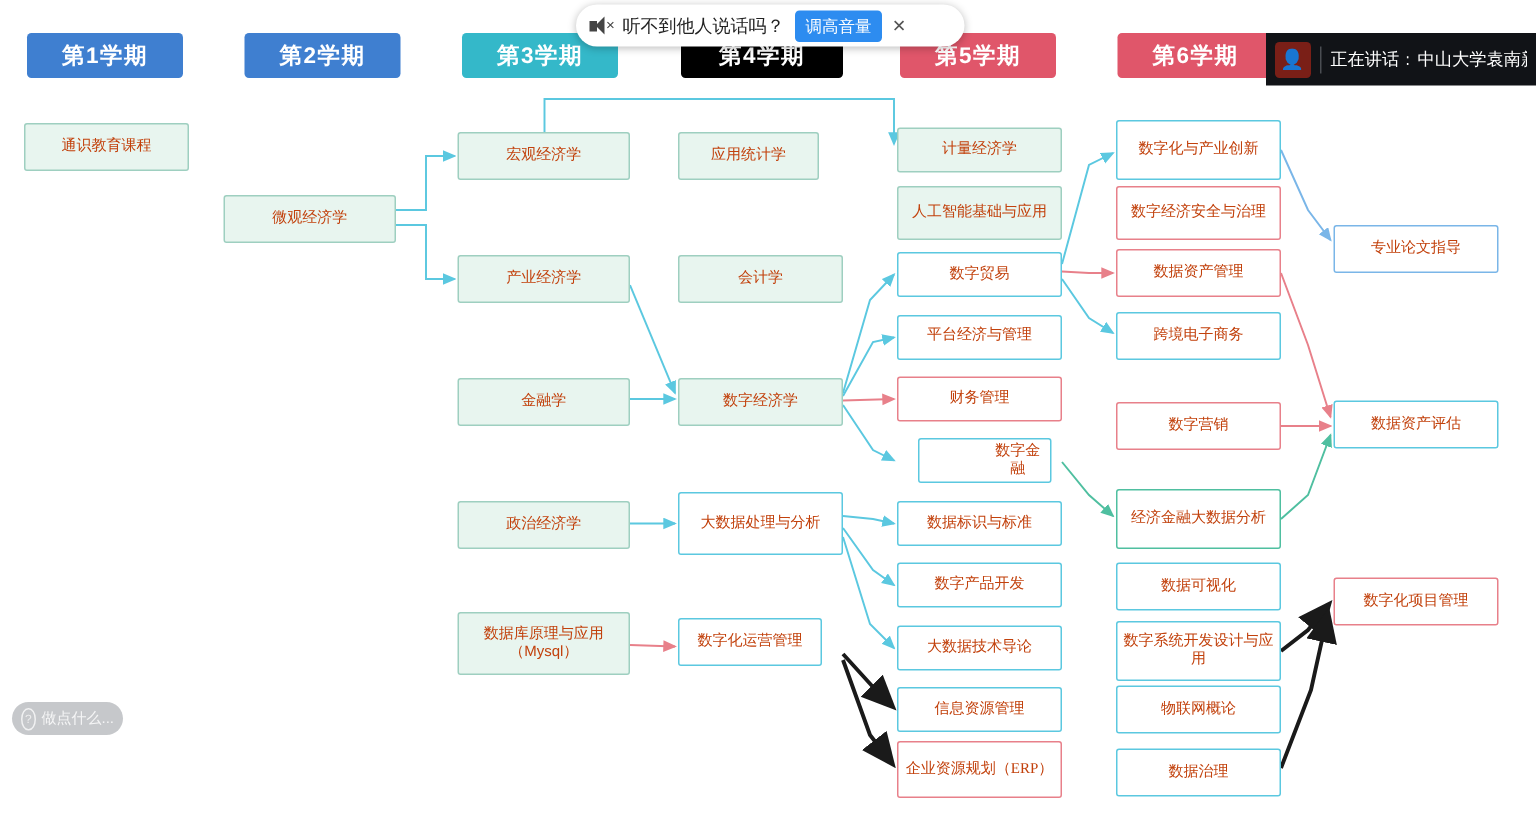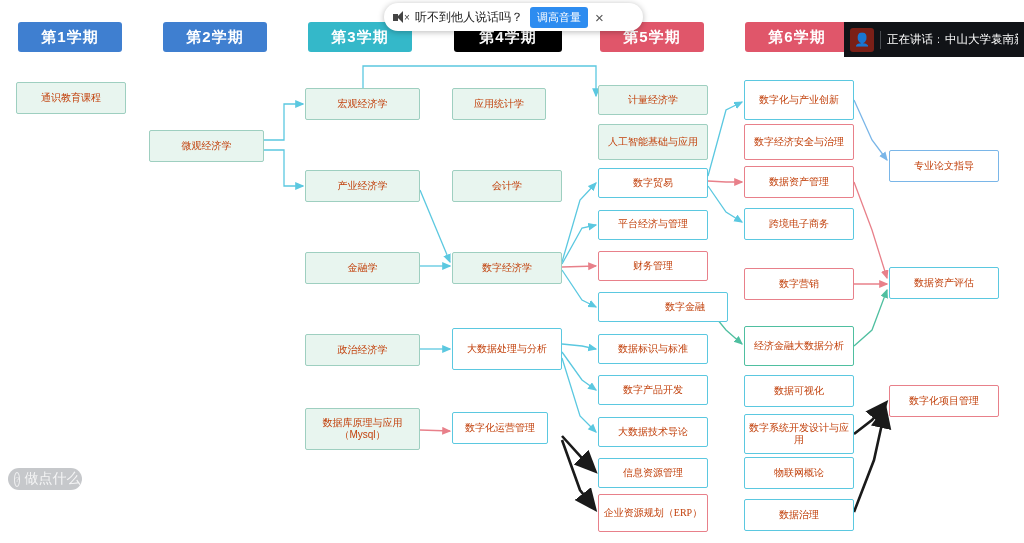--- a/index.html
+++ b/index.html
@@ -88,21 +88,21 @@
   
   #wm{
     position:absolute;left:8px;top:468px;width:74px;height:22px;border-radius:11px;
     background:rgba(120,125,130,.42);
     display:flex;align-items:center;gap:4px;padding:0 6px;box-sizing:border-box;
   }
   #wm .wm-c{
     width:13px;height:13px;border-radius:50%;border:1px solid rgba(255,255,255,.75);
     display:flex;align-items:center;justify-content:center;font-size:8px;color:#eee;
   }
-  #wm .wm-t{font-size:14px;color:rgba(255,255,255,.82);white-space:nowrap;}
+  #wm .wm-t{font-size:10px;color:rgba(255,255,255,.82);white-space:nowrap;}
 
   .scrollbar-hint{
     position:absolute;right:0;top:22px;width:4px;height:521px;background:transparent;
   }
 </style>
 </head>
 <body>
 
 <div id="stage">
 
@@ -185,21 +185,21 @@
       <div class="node green" style="left: 452px; top: 88px; width: 94px; height: 32px;">应用统计学</div>
       <div class="node green" style="left: 452px; top: 170px; width: 110px; height: 32px;">会计学</div>
       <div class="node green" style="left: 452px; top: 252px; width: 110px; height: 32px;">数字经济学</div>
       <div class="node cyanline" style="left: 452px; top: 328px; width: 110px; height: 42px;">大数据处理与分析</div>
       <div class="node cyanline" style="left: 452px; top: 412px; width: 96px; height: 32px;">数字化运营管理</div>
       <div class="node green" style="left: 598px; top: 85px; width: 110px; height: 30px;">计量经济学</div>
       <div class="node green" style="left: 598px; top: 124px; width: 110px; height: 36px;">人工智能基础与应用</div>
       <div class="node cyanline" style="left: 598px; top: 168px; width: 110px; height: 30px;">数字贸易</div>
       <div class="node cyanline" style="left: 598px; top: 210px; width: 110px; height: 30px; font-family: Liberation Mono, monospace;">平台经济与管理</div>
       <div class="node redline" style="left: 598px; top: 251px; width: 110px; height: 30px;">财务管理</div>
-      <div class="node cyanline" style="left: 598px; top: 292px; width: 130px; height: 30px; padding-left: 47px;">数字金融</div>
+      <div class="node cyanline" style="left: 612px; top: 292px; width: 89px; height: 30px; padding-left: 47px;">数字金融</div>
       <div class="node cyanline" style="left: 598px; top: 334px; width: 110px; height: 30px;">数据标识与标准</div>
       <div class="node cyanline" style="left: 598px; top: 375px; width: 110px; height: 30px;">数字产品开发</div>
       <div class="node cyanline" style="left: 598px; top: 417px; width: 110px; height: 30px;">大数据技术导论</div>
       <div class="node cyanline" style="left: 598px; top: 458px; width: 110px; height: 30px;">信息资源管理</div>
       <div class="node redline" style="left: 598px; top: 494px; width: 110px; height: 38px;">企业资源规划（ERP）</div>
       <div class="node cyanline" style="left: 744px; top: 80px; width: 110px; height: 40px;">数字化与产业创新</div>
       <div class="node redline" style="left: 744px; top: 124px; width: 110px; height: 36px;">数字经济安全与治理</div>
       <div class="node redline" style="left: 744px; top: 166px; width: 110px; height: 32px;">数据资产管理</div>
       <div class="node cyanline" style="left: 744px; top: 208px; width: 110px; height: 32px;">跨境电子商务</div>
       <div class="node redline" style="left: 744px; top: 268px; width: 110px; height: 32px;">数字营销</div>

